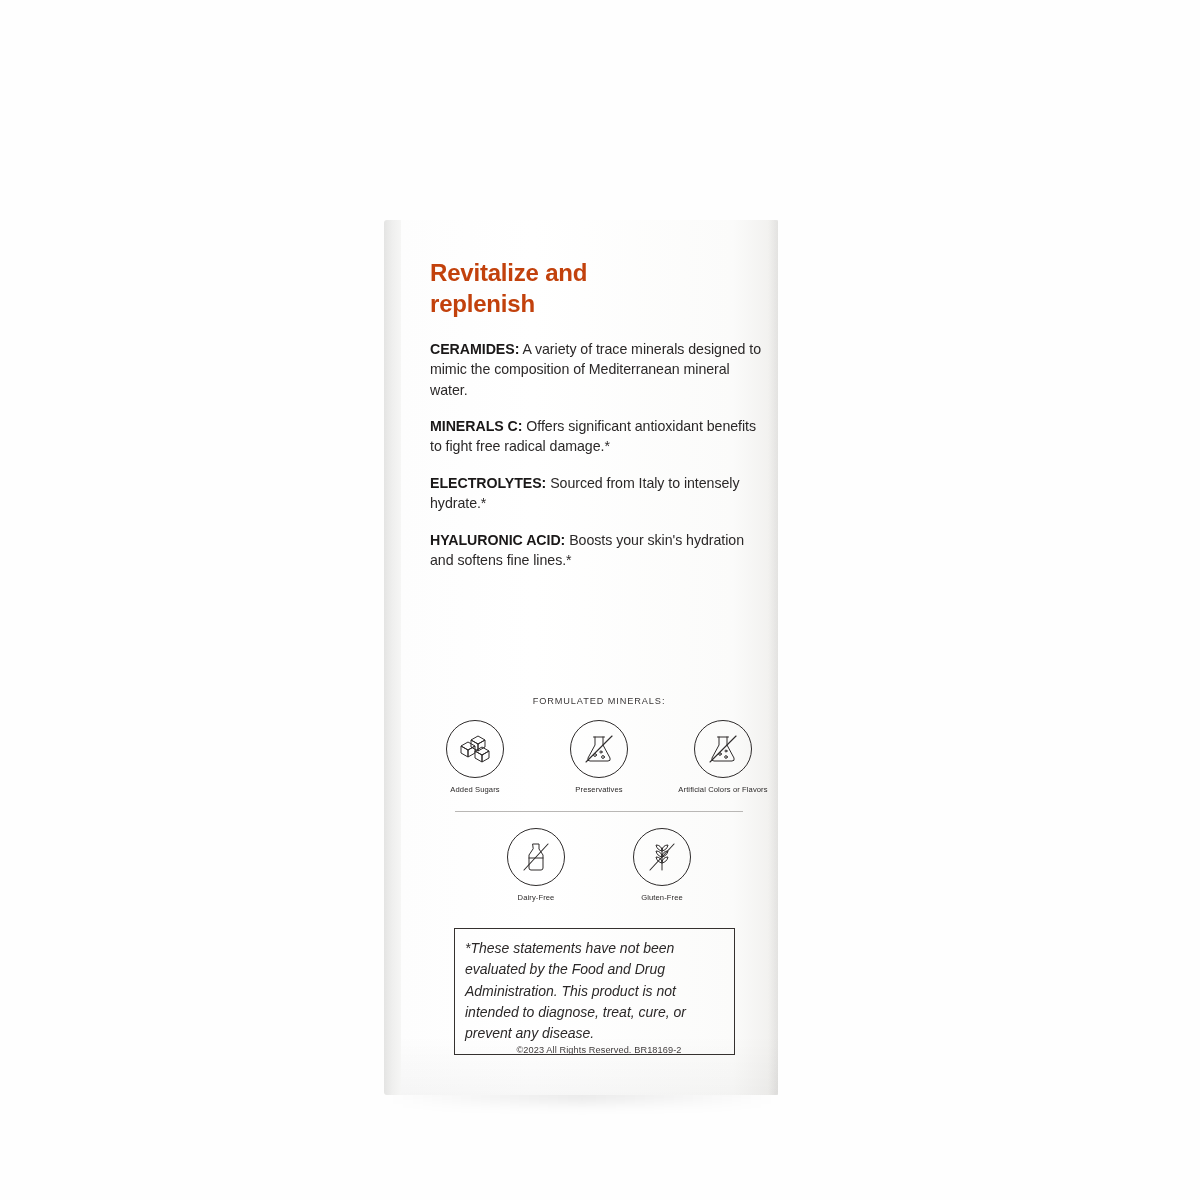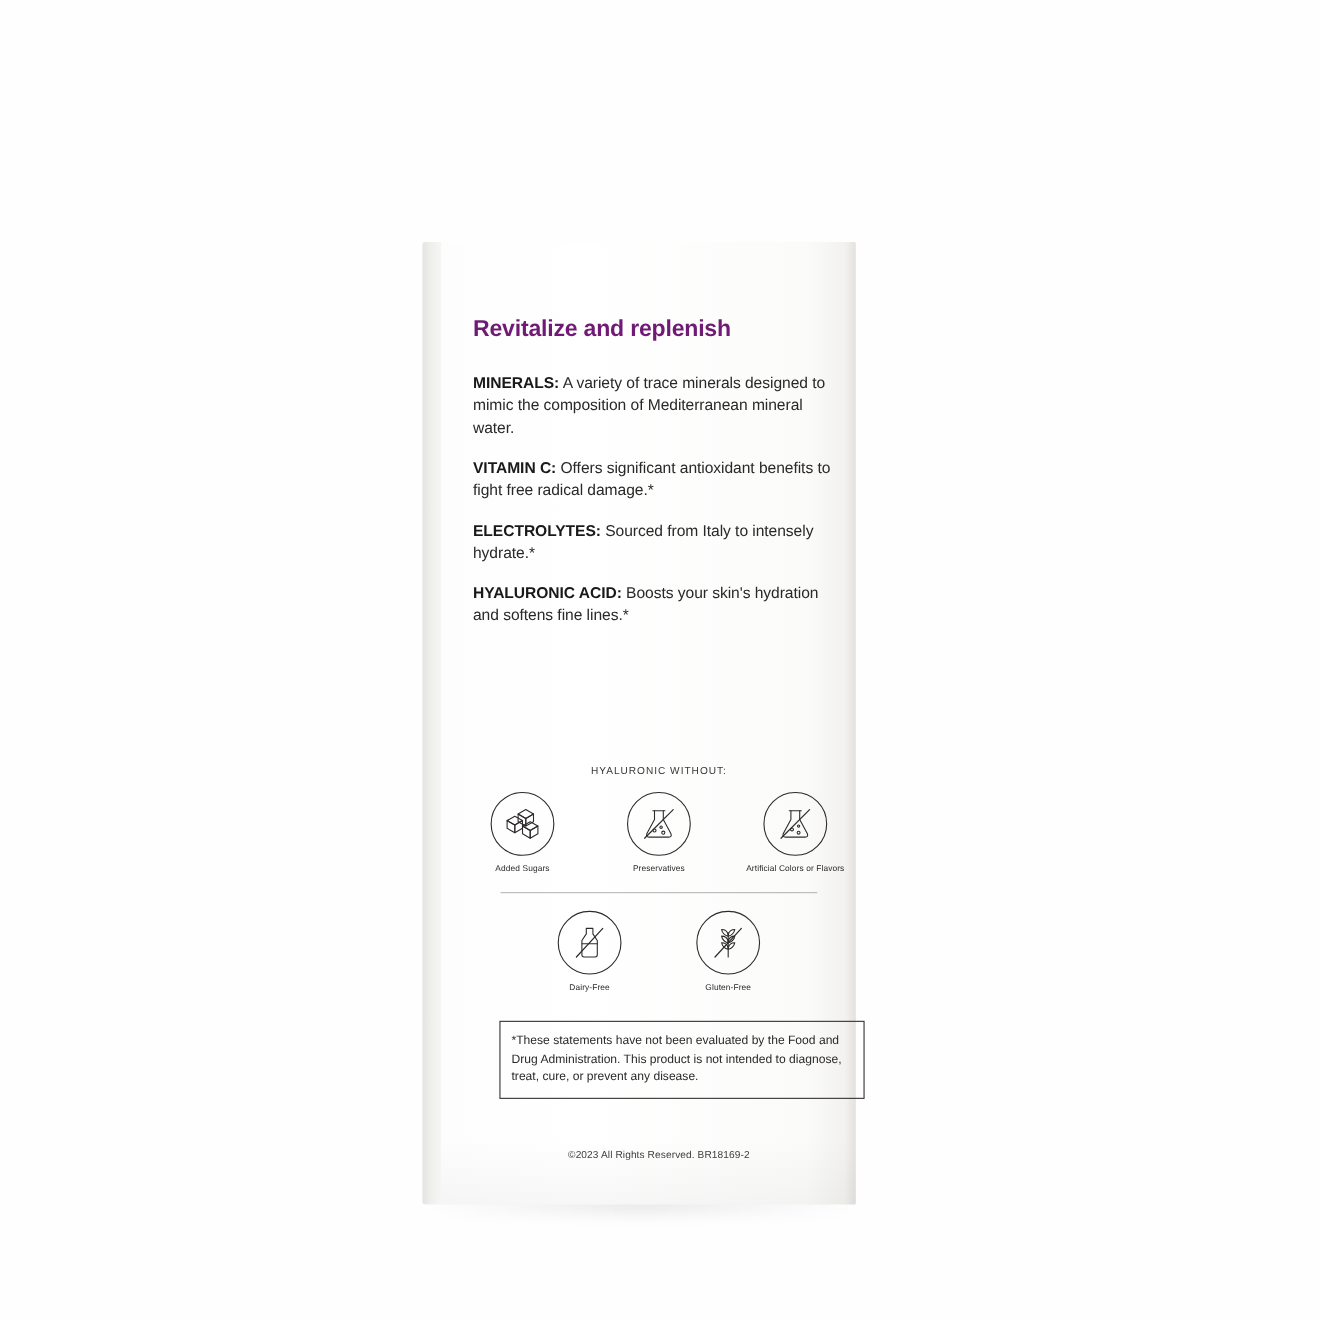--- a/index.html
+++ b/index.html
@@ -82,27 +82,27 @@
     position: absolute;
     left: 46px;
     top: 0;
     width: 340px;
     height: 875px;
   }
 
   .headline {
     position: absolute;
     left: 0;
-    top: 66px;
+    top: 38px;
     width: 260px;
-    font-size: 21px;
+    font-size: 24px;
     font-weight: bold;
     line-height: 1.28;
     letter-spacing: -0.2px;
-    color: #701a75;
+    color: #c2410c;
   }
   .headline .line { display: block; }
 
   .benefits {
     position: absolute;
     left: 0;
     top: 105px;
     width: 338px;
   }
   .benefit {
@@ -167,27 +167,28 @@
     height: 1px;
     background: #b9b7b5;
     margin: 17px auto 16px auto;
   }
 
   
   .disclaimer {
     position: absolute;
     left: 24px;
     top: 708px;
-    width: 332px;
+    width: 281px;
     box-sizing: border-box;
     border: 1px solid #35312f;
     padding: 9px 10px 10px 10px;
-    font-size: 11px;
+    font-size: 14px;
     line-height: 1.52;
     color: #2b2828;
+    font-style: italic;
   }
 
   .copyright {
     position: absolute;
     left: 0;
     top: 825px;
     width: 338px;
     text-align: center;
     font-size: 9.2px;
     color: #403c3c;
@@ -207,34 +208,34 @@
     <div class="box-bottomshade"></div>
 
     <div class="content">
 
       <div class="headline">
         <span class="line">Revitalize and replenish</span>
       </div>
 
       <div class="benefits">
         <p class="benefit">
-          <span class="term">MINERALS:</span><span> A variety of trace minerals designed to mimic the composition of Mediterranean mineral water.</span>
+          <span class="term">CERAMIDES:</span><span> A variety of trace minerals designed to mimic the composition of Mediterranean mineral water.</span>
         </p>
         <p class="benefit">
-          <span class="term">VITAMIN C:</span><span> Offers significant antioxidant benefits to fight free radical damage.*</span>
+          <span class="term">MINERALS C:</span><span> Offers significant antioxidant benefits to fight free radical damage.*</span>
         </p>
         <p class="benefit">
           <span class="term">ELECTROLYTES:</span><span> Sourced from Italy to intensely hydrate.*</span>
         </p>
         <p class="benefit">
           <span class="term">HYALURONIC ACID:</span><span> Boosts your skin's hydration and softens fine lines.*</span>
         </p>
       </div>
 
-      <div class="fw-title">HYALURONIC WITHOUT:</div>
+      <div class="fw-title">FORMULATED MINERALS:</div>
 
       <div class="icon-grid">
 
         <div class="icon-row">
 
           <div class="icon-cell">
             <div class="icon-circle">
               <svg width="36" height="32" viewBox="0 0 36 32">
                 <g fill="none" stroke="#2e2b2b" stroke-width="1" stroke-linejoin="round">
                   <path d="M4 13 L11 9 L18 13 L11 17 Z"></path>

